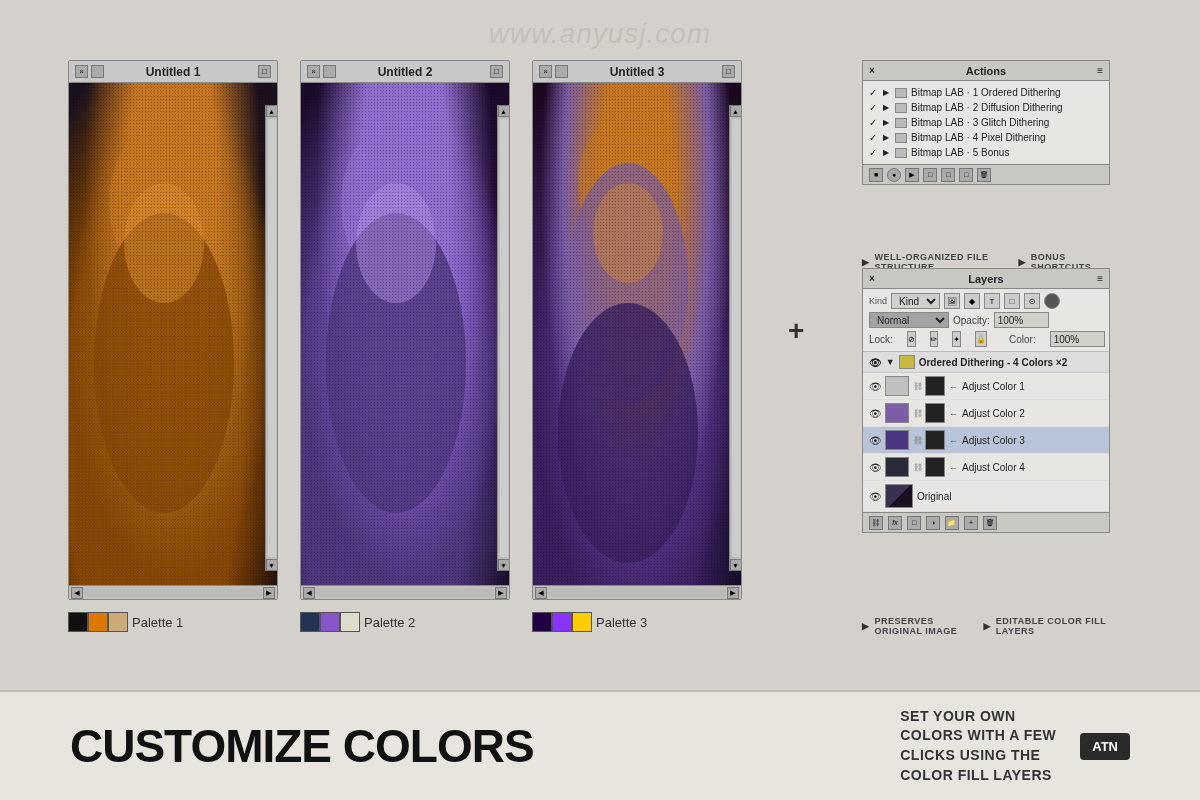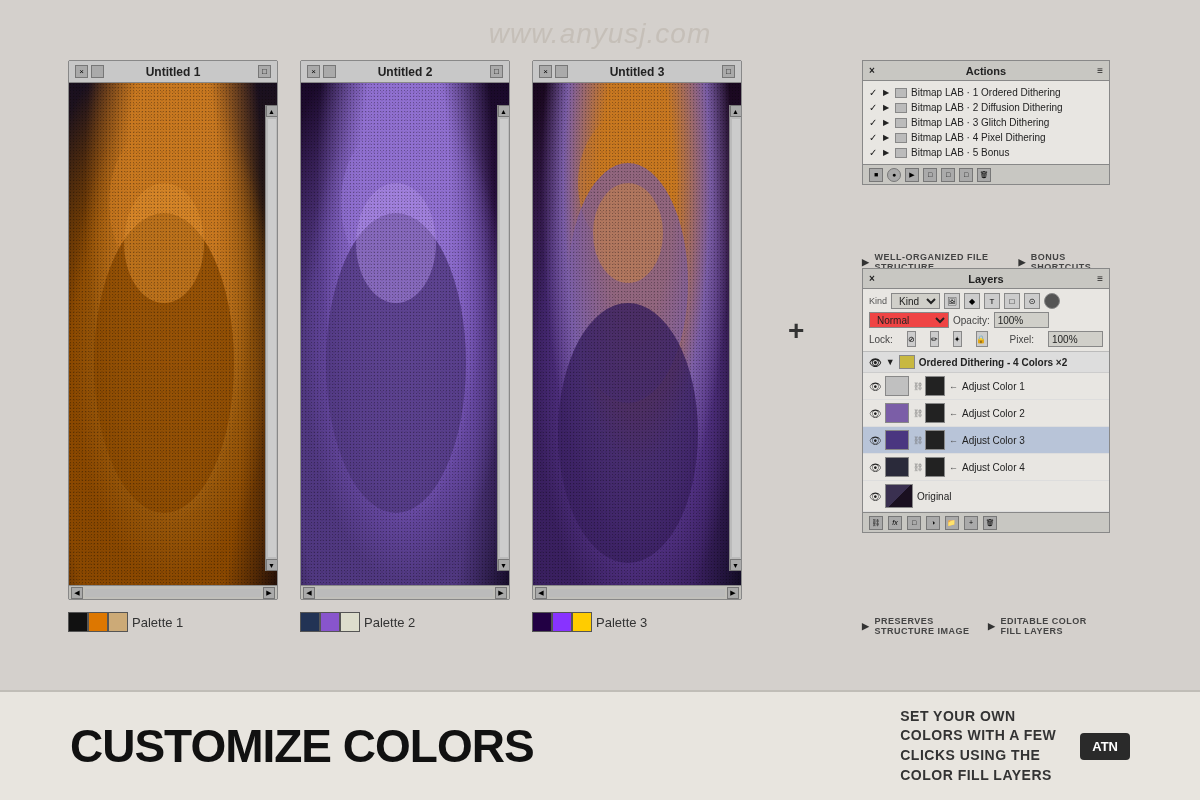--- a/index.html
+++ b/index.html
@@ -269,21 +269,21 @@
       align-items: center;
       justify-content: center;
     }
     .layers-row2 {
       display: flex;
       align-items: center;
       gap: 4px;
       margin-bottom: 3px;
     }
     .blend-select {
-      background: #ef4444;
+      background: #a3a3a3;
       border: 1px solid #888;
       font-size: 10px;
       padding: 1px 3px;
       color: #222;
       height: 16px;
       width: 80px;
     }
     .opacity-field {
       background: #d0cfc9;
       border: 1px solid #888;
@@ -791,21 +791,21 @@
       </select>
       <span style="font-size:10px;color:#444;">Opacity:</span>
       <input class="opacity-field" type="text" value="100%" style="">
     </div>
     <div class="layers-row3">
       <span class="lock-label">Lock:</span>
       <div class="layer-icon-btn">⊘</div>
       <div class="layer-icon-btn">✏</div>
       <div class="layer-icon-btn">✦</div>
       <div class="layer-icon-btn">🔒</div>
-      <span style="font-size:10px;color:#444;margin-left:8px;">Pixel:</span>
+      <span style="font-size:10px;color:#444;margin-left:8px;">Color:</span>
       <input class="opacity-field" type="text" value="100%" style="">
     </div>
   </div>
 
   <div class="layer-group">
     <span style="font-size:10px;">👁</span>
     <span style="font-size:9px;">▼</span>
     <div class="group-folder"></div>
     <span>Ordered Dithering - 4 Colors ×2</span>
   </div>
@@ -855,21 +855,21 @@
     <div class="toolbar-btn">◑</div>
     <div class="toolbar-btn">📁</div>
     <div class="toolbar-btn">+</div>
     <div class="toolbar-btn">🗑</div>
   </div>
 </div>
 
 <div class="info-row-layers">
   <div class="info-item">
     <span class="info-arrow">▶</span>
-    <span>PRESERVES STRUCTURE IMAGE</span>
+    <span>PRESERVES ORIGINAL IMAGE</span>
   </div>
   <div class="info-item">
     <span class="info-arrow">▶</span>
     <span>EDITABLE COLOR FILL LAYERS</span>
   </div>
 </div>
 
 <div class="bottom-section">
   <div class="bottom-left">
     <div class="customize-title">CUSTOMIZE COLORS</div>

